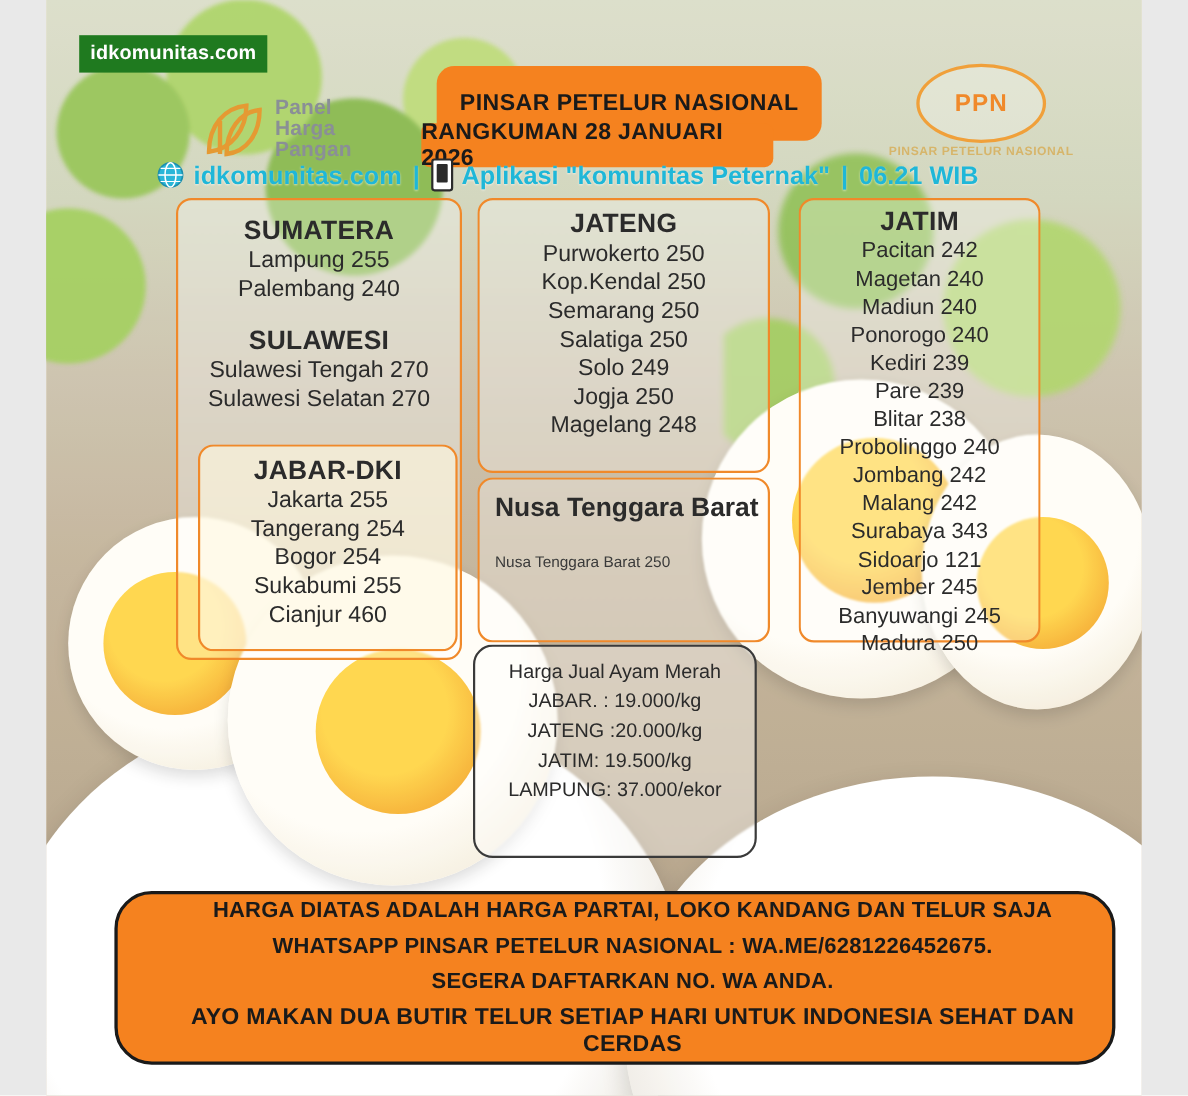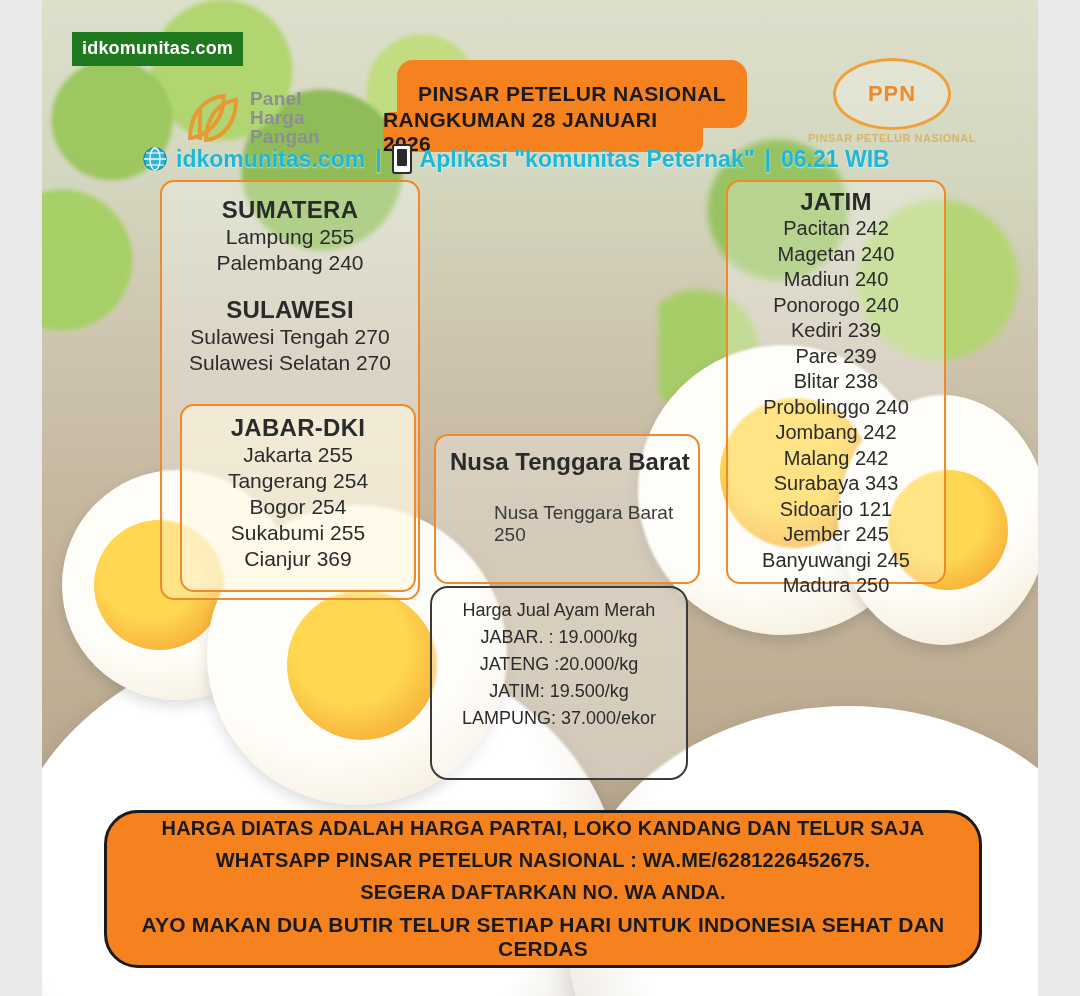--- a/index.html
+++ b/index.html
@@ -225,21 +225,21 @@
   #box-sumatera h3 { margin-top: 6px; }
   #box-jabar {
     left: 138px; top: 404px; width: 232px; height: 184px;
     background: rgba(255,248,225,0.62);
   }
   #box-jabar h3 { margin-top: 8px; }
   #box-jateng { left: 392px; top: 180px; width: 262px; height: 246px; }
   #box-jateng h3 { margin-top: 8px; }
   #box-ntb { left: 392px; top: 434px; width: 262px; height: 146px; }
   #box-ntb .ntb-title { text-align: left; padding: 12px 0 0 14px; font-size: 24px; font-weight: 700; color: #2b2b2b; }
-  #box-ntb .ntb-row { text-align: left; padding: 26px 0 0 14px; font-size: 19px; color: #3a3a3a; margin-left: 44px; }
+  #box-ntb .ntb-row { text-align: left; padding: 26px 0 0 14px; font-size: 14px; color: #3a3a3a; }
   #box-jatim { left: 684px; top: 180px; width: 216px; height: 400px; }
   #box-jatim h3 { margin-top: 6px; }
   #box-jatim .row { font-size: 20px; line-height: 23.5px; }
 
   #box-harga {
     left: 388px; top: 586px; width: 254px; height: 190px;
     border: 2px solid #3a3a3a;
     border-radius: 18px;
     background: rgba(255,255,255,0.38);
   }
@@ -253,20 +253,21 @@
     width: 872px; height: 152px;
     background: #f5821f;
     border: 3px solid #1a1a1a;
     border-radius: 34px;
     z-index: 28;
     display: flex;
     flex-direction: column;
     align-items: center;
     justify-content: center;
     gap: 9px;
+    padding-left: 32px;
   }
   .footer .line {
     color: #1a1a1a;
     font-weight: 800;
     font-size: 18px;
     letter-spacing: .2px;
     text-align: center;
   }
   .footer .line.big { font-size: 20px; }
   .footer .line.wide { font-size: 21px; }
@@ -350,23 +351,33 @@
       <div class="row">Sulawesi Tengah 270</div>
       <div class="row">Sulawesi Selatan 270</div>
     </div>
 
     <div class="box" id="box-jabar">
       <h3>JABAR-DKI</h3>
       <div class="row">Jakarta 255</div>
       <div class="row">Tangerang 254</div>
       <div class="row">Bogor 254</div>
       <div class="row">Sukabumi 255</div>
-      <div class="row">Cianjur 369</div>
-    </div>
-
+      <div class="row">Cianjur 460</div>
+    </div>
+
+    <div class="box" id="box-jateng">
+      <h3>JATENG</h3>
+      <div class="row">Purwokerto 250</div>
+      <div class="row">Kop.Kendal 250</div>
+      <div class="row">Semarang 250</div>
+      <div class="row">Salatiga 250</div>
+      <div class="row">Solo 249</div>
+      <div class="row">Jogja 250</div>
+      <div class="row">Magelang 248</div>
+    </div>
 
     <div class="box" id="box-ntb">
       <div class="ntb-title">Nusa Tenggara Barat</div>
       <div class="ntb-row">Nusa Tenggara Barat 250</div>
     </div>
 
     <div class="box" id="box-jatim">
       <h3>JATIM</h3>
       <div class="row">Pacitan 242</div>
       <div class="row">Magetan 240</div>

